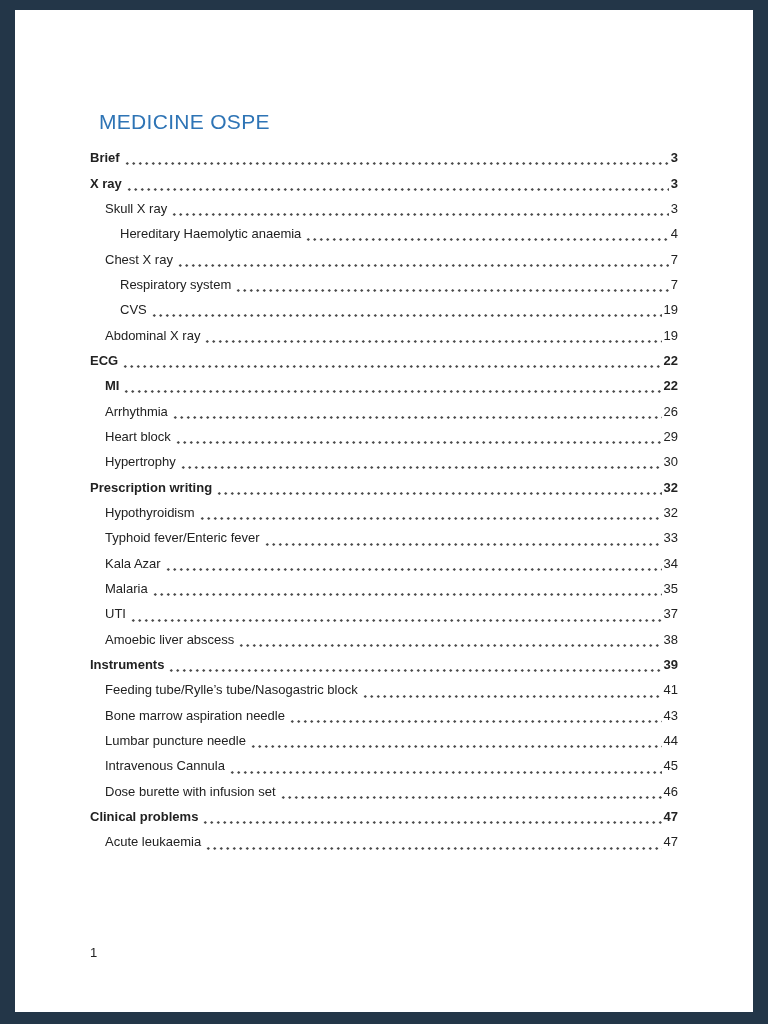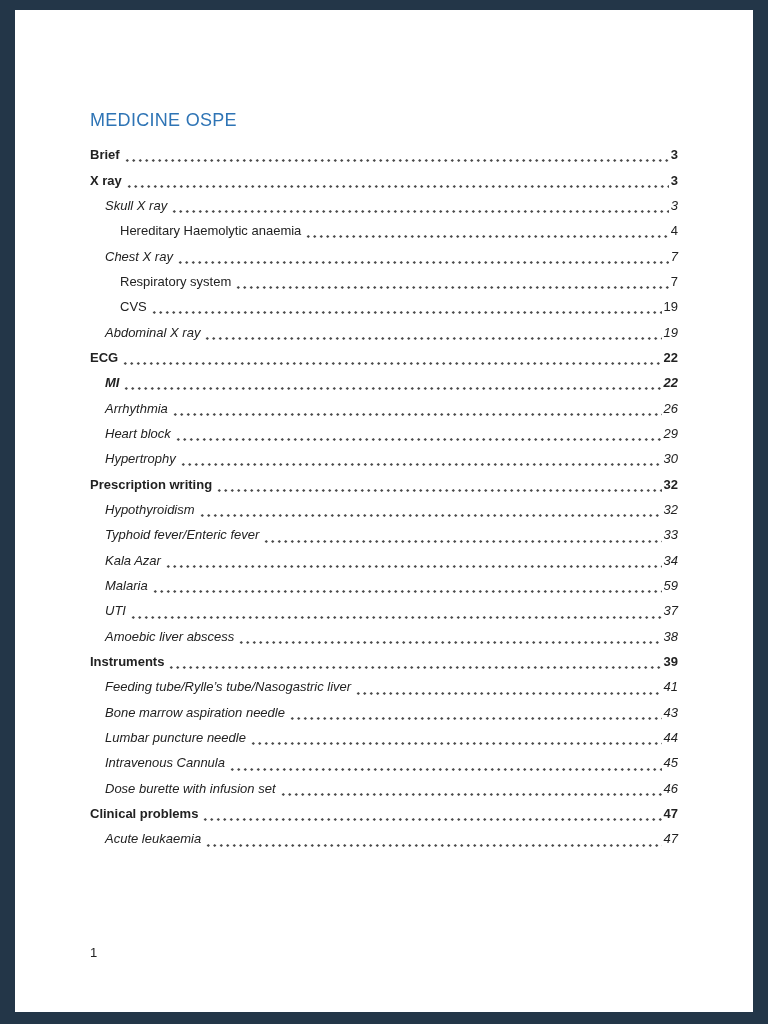--- a/index.html
+++ b/index.html
@@ -9,37 +9,38 @@
     font-family: "Liberation Sans", sans-serif;
     position: relative;
   }
   .page {
     position: absolute;
     left: 15px; right: 15px; top: 10px; bottom: 12px;
     background: #ffffff;
     padding: 100px 75px 0 75px;
   }
   .doc-title {
-    font-size: 18px;
+    font-size: 21px;
     font-weight: 500;
     letter-spacing: 0.3px;
     color: var(--heading-color, #2E74B5);
     margin-bottom: 11px;
+    margin-left: 9px;
   }
   .toc { width: 100%; }
   .toc-row {
     display: flex;
     align-items: center;
     height: 25.35px;
     font-size: 13px;
     color: var(--text-color, #222222);
     white-space: nowrap;
   }
   .toc-row.bold { font-weight: 700; }
-  .toc-row.level-1 { padding-left: 15px; font-style: italic; }
+  .toc-row.level-1 { padding-left: 15px; }
   .toc-row.level-2 { padding-left: 30px; }
   .toc-label { flex: 0 0 auto; }
   .leader {
     flex: 1 1 auto;
     align-self: stretch;
     margin: 0 2px 0 4px;
     background-image: radial-gradient(circle, #4a4a4a 1.15px, transparent 1.4px);
     background-size: 6.5px 3px;
     background-repeat: repeat-x;
     background-position: left 0 bottom 5px;
@@ -161,21 +162,21 @@
 
       <div class="toc-row level-1">
         <span class="toc-label">Kala Azar</span>
         <span class="leader"></span>
         <span class="toc-page">34</span>
       </div>
 
       <div class="toc-row level-1">
         <span class="toc-label">Malaria</span>
         <span class="leader"></span>
-        <span class="toc-page">59</span>
+        <span class="toc-page">35</span>
       </div>
 
       <div class="toc-row level-1">
         <span class="toc-label">UTI</span>
         <span class="leader"></span>
         <span class="toc-page">37</span>
       </div>
 
       <div class="toc-row level-1">
         <span class="toc-label">Amoebic liver abscess</span>
@@ -184,21 +185,21 @@
       </div>
 
       <div class="toc-row level-0 bold">
         <span class="toc-label">Instruments</span>
         <span class="leader"></span>
         <span class="toc-page">39</span>
       </div>
 
 
       <div class="toc-row level-1">
-        <span class="toc-label">Feeding tube/Rylle’s tube/Nasogastric liver</span>
+        <span class="toc-label">Feeding tube/Rylle’s tube/Nasogastric block</span>
         <span class="leader"></span>
         <span class="toc-page">41</span>
       </div>
 
       <div class="toc-row level-1">
         <span class="toc-label">Bone marrow aspiration needle</span>
         <span class="leader"></span>
         <span class="toc-page">43</span>
       </div>
 

